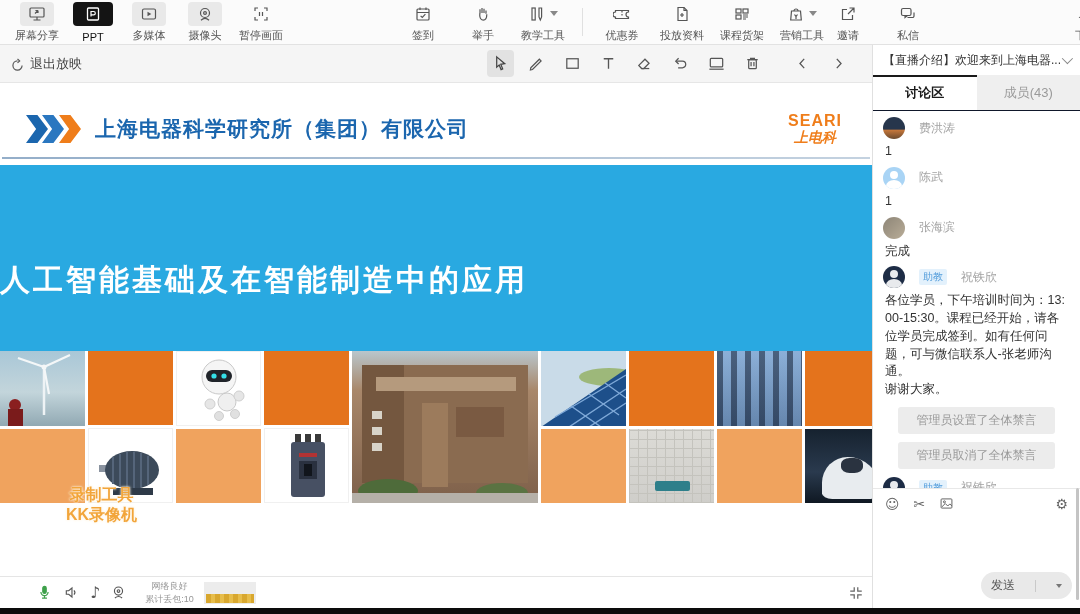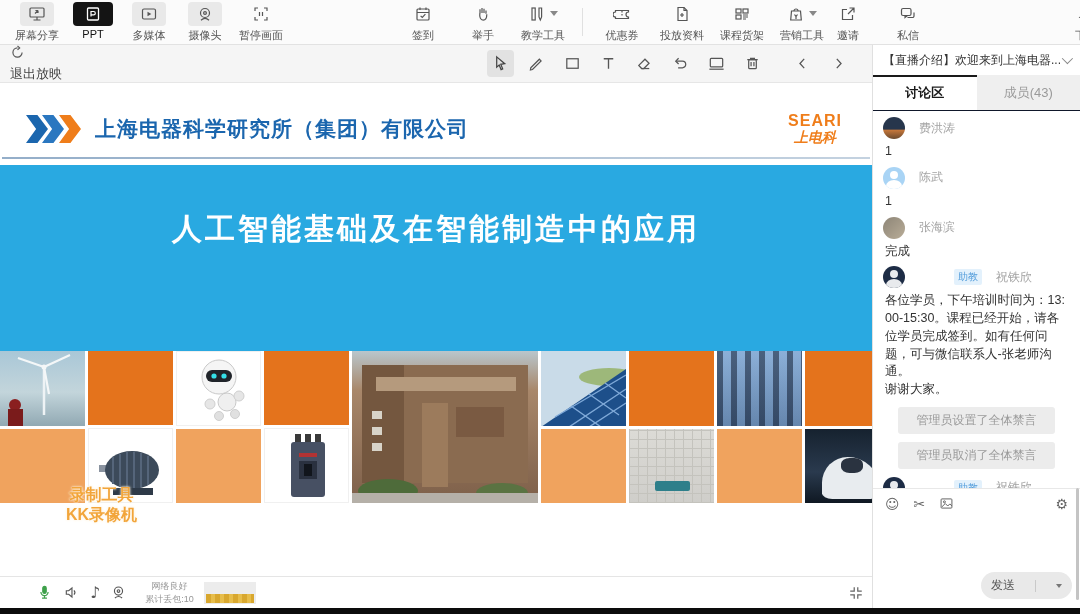--- a/index.html
+++ b/index.html
@@ -2,59 +2,59 @@
 <html><head>
 <meta charset="utf-8">
 <style>
   * { margin:0; padding:0; box-sizing:border-box; }
   html,body { width:1080px; height:614px; overflow:hidden; }
   body { font-family:"Liberation Sans","DejaVu Sans",sans-serif; background:#fff; color:#333; }
   .app { position:relative; width:1080px; height:614px; background:#fff; display:flex; flex-direction:column; }
 
   
   .topbar { height:45px; background:#fbfbfb; border-bottom:1px solid #e2e2e2; display:flex; align-items:center; padding:0 14px; flex:0 0 auto; }
-  .tb-item { display:flex; flex-direction:column; align-items:center; justify-content:flex-start; min-width:46px; cursor:pointer; }
+  .tb-item { display:flex; flex-direction:column; align-items:center; justify-content:space-between; min-width:46px; cursor:pointer; }
   .tb-iconbox { height:24px; min-width:34px; display:flex; align-items:center; justify-content:center; border-radius:4px; color:#555; }
   .tb-iconbox.graybg { background:#e9e9e9; }
   .tb-iconbox.blackbg { background:#141414; color:#fff; min-width:40px; }
   .tb-label { font-size:11px; color:#555; margin-top:2px; white-space:nowrap; }
   .tb-label.active { color:#111; }
   .g-left { display:flex; gap:10px; }
   .g-mid { display:flex; gap:14px; margin-left:116px; align-items:center; }
   .g-right { margin-left:auto; display:flex; gap:14px; align-items:center; }
   .tb-sep { width:1px; height:28px; background:#e0e0e0; margin:0 2px; }
   .caret { width:0; height:0; border-left:4px solid transparent; border-right:4px solid transparent; border-top:5px solid #888; margin-left:4px; }
   .endclass-gap { width:104px; }
   svg.icon { display:block; }
 
   
   .content-row { flex:1 1 auto; display:flex; min-height:0; }
 
   
   .stage { width:872px; display:flex; flex-direction:column; min-width:0; }
   .stage-toolbar { height:38px; background:#f5f5f5; border-bottom:1px solid #e6e6e6; display:flex; align-items:center; padding:0 10px; flex:0 0 auto; }
-  .exit-btn { display:flex; align-items:flex-start; gap:5px; font-size:13px; color:#444; cursor:pointer;flex-direction:column; }
+  .exit-btn { display:flex; align-items:flex-end; gap:5px; font-size:13px; color:#444; cursor:pointer; }
   .draw-tools { margin-left:auto; display:flex; gap:9px; padding-right:10px; align-items:center; }
   .dtool { width:27px; height:27px; border-radius:4px; display:flex; align-items:center; justify-content:center; color:#565656; cursor:pointer; }
   .dtool.selected { background:#e2e2e2; }
   .dtool.navgap { margin-left:14px; }
 
   .slide { flex:1 1 auto; background:#fff; position:relative; overflow:hidden; }
   .slide-header { display:flex; align-items:center; padding:18px 26px 0 26px; height:74px; }
   .chev { width:22px; height:28px; clip-path:polygon(0 0,52% 0,100% 50%,52% 100%,0 100%,46% 50%); }
   .chev.blue { background:#1b66ae; }
   .chev.blue2 { background:#2a77c0; margin-left:-6px; }
   .chev.orange { background:#ef7d1a; margin-left:-5px; }
   .company-name { margin-left:14px; font-size:21px; font-weight:bold; color:#1b66ae; letter-spacing:1px; }
   .seari { margin-left:auto; text-align:center; line-height:1.05; padding-right:4px; }
   .seari-en { font-size:16px; font-weight:800; color:#ef7d1a; letter-spacing:1px; }
   .seari-cn { font-size:14px; font-weight:bold; color:#ef7d1a; font-style:italic; }
   .header-rule { height:2px; background:linear-gradient(90deg,#94aec9,#c4d2e0); margin:0 2px; }
 
-  .banner { height:186px; background:#29a9e1; margin-top:6px; display:flex; flex-direction:column; align-items:center;font-family:Liberation Serif, serif; }
+  .banner { height:186px; background:#29a9e1; margin-top:6px; display:flex; flex-direction:row; align-items:center;font-family:Liberation Serif, serif; }
   .banner-title { color:#fff; font-size:30px; font-weight:bold; letter-spacing:3px; margin-top:44px; }
   .banner-sub { color:#fff; font-size:26px; font-weight:bold; letter-spacing:1px; margin-top:38px; }
 
   
   .mosaic { display:flex; gap:3px; height:152px; background:#fff; }
   .mcol { display:flex; flex-direction:column; gap:3px; width:85px; flex:0 0 auto; }
   .mcol.wide { width:186px; }
   .mcol.last { flex:1 1 auto; }
   .tile { height:76px; position:relative; overflow:hidden; }
   .tile.full { height:100%; }
@@ -99,21 +99,21 @@
   .msg { margin-bottom:6px; }
   .msg-head { display:flex; align-items:center; gap:14px; }
   .avatar { width:22px; height:22px; border-radius:50%; position:relative; overflow:hidden; flex:0 0 auto; }
   .avatar.person::before { content:""; position:absolute; left:7px; top:4px; width:8px; height:8px; border-radius:50%; background:rgba(255,255,255,.9); }
   .avatar.person::after { content:""; position:absolute; left:3px; top:13px; width:16px; height:12px; border-radius:50%; background:rgba(255,255,255,.9); }
   .av-fei { background:linear-gradient(180deg,#27364c 55%,#c4763a 60%,#6b4a2e); }
   .av-chen { background:#a9d4f5; }
   .av-chen::before,.av-chen::after { background:#fff !important; }
   .av-zhang { background:linear-gradient(135deg,#8d8577,#b9ad98); }
   .av-zhu { background:#1d2c45; }
-  .badge { background:#e3f1fc; color:#59a0dc; font-size:10px; padding:1px 4px; border-radius:2px; flex:0 0 auto;margin-left:35px; }
+  .badge { background:#e3f1fc; color:#59a0dc; font-size:10px; padding:1px 4px; border-radius:2px; flex:0 0 auto; }
   .msg-name { font-size:12px; color:#a3a3a3; white-space:nowrap; overflow:hidden; }
   .msg-text { margin:4px 0 0 2px; font-size:12.5px; color:#333; line-height:1.42; white-space:pre-line; word-break:break-all; }
   .sys-msg { background:#ececec; color:#9a9a9a; font-size:12px; text-align:center; padding:5px 4px; border-radius:3px; margin:8px 15px; }
 
   .sb-input { flex:0 0 120px; border-top:1px solid #e8e8e8; display:flex; flex-direction:column; background:#fff; }
   .sb-tools { display:flex; align-items:center; gap:14px; padding:7px 12px 0 12px; color:#666; }
   .sb-tool-glyph { font-size:14px; line-height:1; font-family:"DejaVu Sans",sans-serif; cursor:pointer; }
   .sb-tool-gear { margin-left:auto; }
   .sb-typearea { flex:1; }
   .sb-send-row { display:flex; justify-content:flex-end; padding:0 8px 9px 0; }

